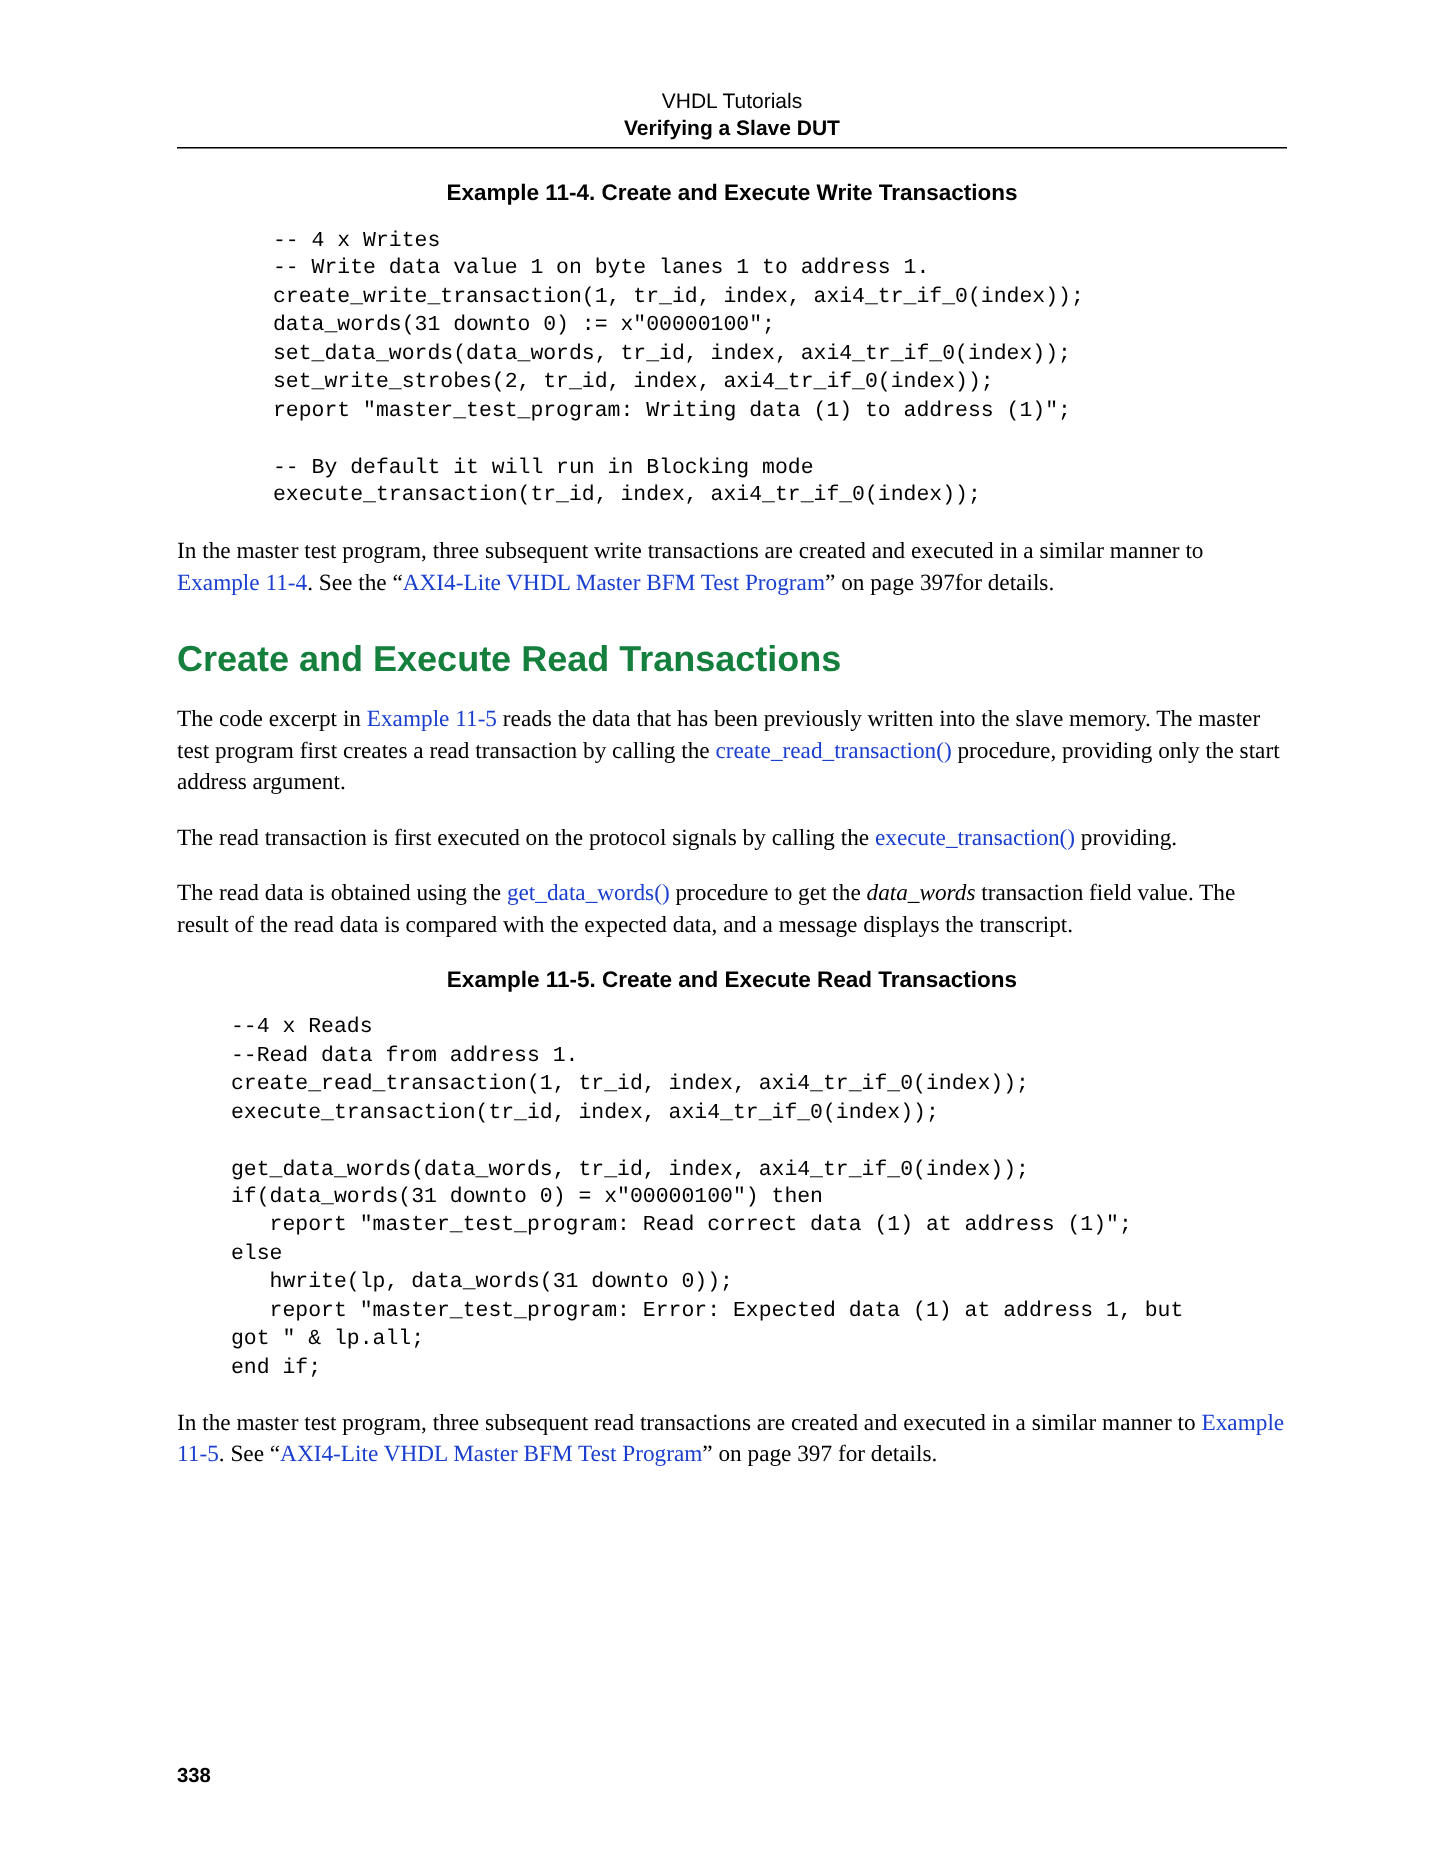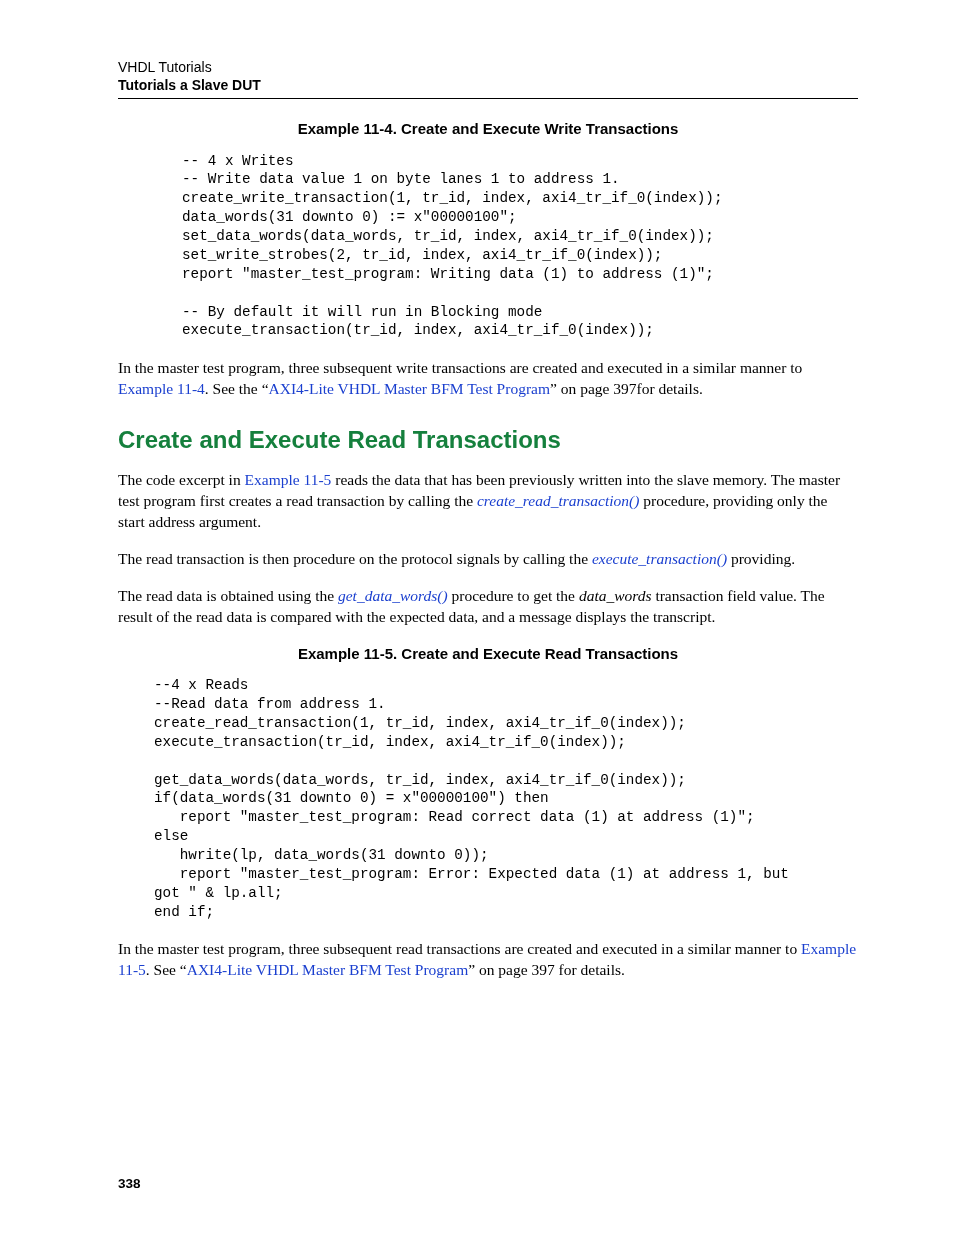--- a/index.html
+++ b/index.html
@@ -14,20 +14,21 @@
     width: 954px;
     height: 1235px;
     box-sizing: border-box;
     padding: 58px 96px 42px 118px;
     position: relative;
   }
   .running-head {
     font-family: Arial, Helvetica, sans-serif;
     font-size: 14px;
     line-height: 1.3;
+    text-align: center;
   }
   .running-head .chapter { font-weight: 400; }
   .running-head .section { font-weight: 700; }
   .head-rule {
     border: none;
     border-top: 1.2px solid #000;
     margin: 4px 0 20px 0;
   }
   .example-title {
     font-family: Arial, Helvetica, sans-serif;
@@ -44,21 +45,21 @@
     margin: 0 0 18px 0;
   }
   .code-block.indent { margin-left: 64px; }
   .code-block.flush { margin-left: 36px; }
   .body-para {
     margin: 0 0 16px 0;
     font-size: 15.5px;
     line-height: 1.35;
   }
   .link { color: #1a3fcf; margin-top: 13px; }
-  .link-italic { color: #1a3fcf; font-style: italic; }
+  .link-italic { color: #1a3fcf; }
   .h2-section {
     font-family: Arial, Helvetica, sans-serif;
     font-weight: 700;
     color: #15803d;
     font-size: 24px;
     margin: 24px 0 14px 0;
   }
   .footer {
     position: absolute;
     bottom: 42px;
@@ -76,21 +77,21 @@
   .footer .pageno { font-weight: 700; }
   .footer .right { text-align: right; line-height: 1.3; }
 </style>
 </head>
 <body>
 
 <div class="page">
 
   <div class="running-head">
     <div class="chapter">VHDL Tutorials</div>
-    <div class="section">Tutorials a Slave DUT</div>
+    <div class="section">Verifying a Slave DUT</div>
   </div>
   <hr class="head-rule">
 
   <div class="example-title">Example 11-4. Create and Execute Write Transactions</div>
 
   <pre class="code-block indent">-- 4 x Writes
 -- Write data value 1 on byte lanes 1 to address 1.
 create_write_transaction(1, tr_id, index, axi4_tr_if_0(index));
 data_words(31 downto 0) := x"00000100";
 set_data_words(data_words, tr_id, index, axi4_tr_if_0(index));
@@ -104,21 +105,21 @@
     <span>In the master test program, three subsequent write transactions are created and executed in a similar manner to </span><span class="link">Example 11-4</span><span>. See the  “</span><span class="link">AXI4-Lite VHDL Master BFM Test Program</span><span>” on page 397for details.</span>
   </p>
 
   <h2 class="h2-section">Create and Execute Read Transactions</h2>
 
   <p class="body-para">
     <span>The code excerpt in </span><span class="link">Example 11-5</span><span> reads the data that has been previously written into the slave memory. The master test program first creates a read transaction by calling the </span><span class="link-italic">create_read_transaction()</span><span> procedure, providing only the start address argument.</span>
   </p>
 
   <p class="body-para">
-    <span>The read transaction is then procedure on the protocol signals by calling the </span><span class="link-italic">execute_transaction()</span><span> providing.</span>
+    <span>The read transaction is first executed on the protocol signals by calling the </span><span class="link-italic">execute_transaction()</span><span> providing.</span>
   </p>
 
   <p class="body-para">
     <span>The read data is obtained using the </span><span class="link-italic">get_data_words()</span><span> procedure to get the </span><i>data_words</i><span> transaction field value. The result of the read data is compared with the expected data, and a message displays the transcript.</span>
   </p>
 
   <div class="example-title">Example 11-5. Create and Execute Read Transactions</div>
 
   <pre class="code-block flush">--4 x Reads
 --Read data from address 1.

